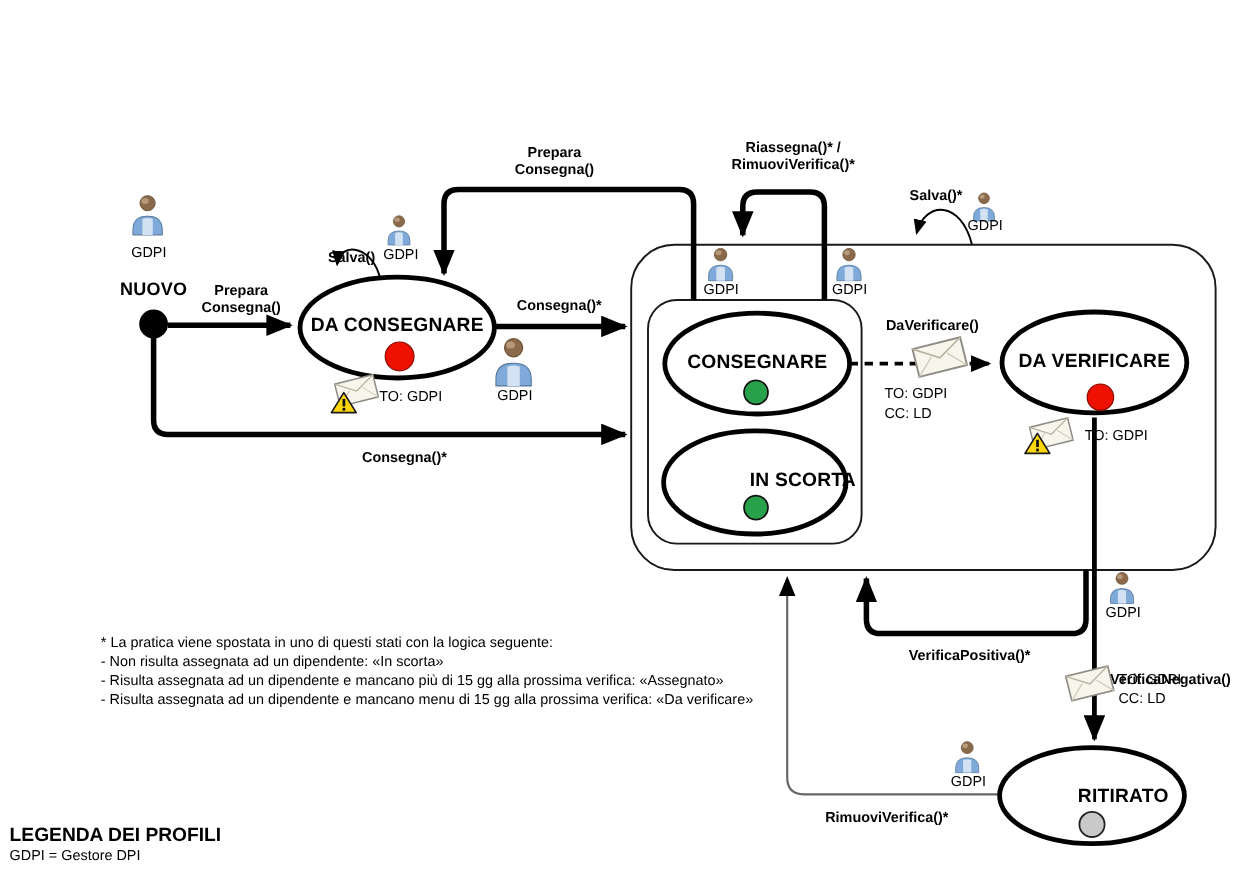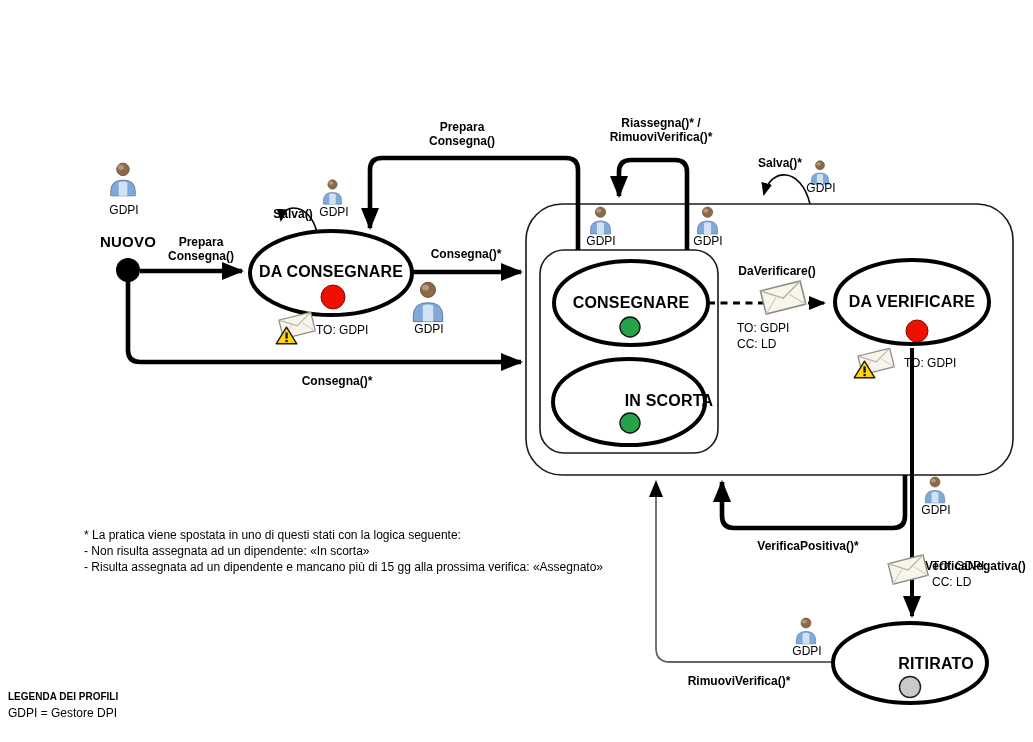--- a/index.html
+++ b/index.html
@@ -10,21 +10,21 @@
   .title-inner{display:inline-block;transform:scaleX(0.8);transform-origin:0 50%;}
   .lbl{position:absolute;font-weight:bold;font-size:12px;line-height:14px;text-align:center;
        transform:translateX(-50%);white-space:nowrap;}
   .lbl.left{transform:none;text-align:left;}
   .state-label{position:absolute;font-weight:bold;font-size:16px;transform:translateX(-50%);
        white-space:nowrap;letter-spacing:0.2px;}
   .state-label.sm{font-size:15px;text-align:center;}
   .cap{position:absolute;font-size:12px;line-height:13px;white-space:nowrap;}
   .cap.ctr{transform:translateX(-50%);}
   .note{position:absolute;font-size:12px;line-height:16px;white-space:nowrap;}
-  .note.b{font-weight:bold;font-size:10px;}
+  .note.b{font-weight:bold;font-size:16px;}
   .ph{position:absolute;}
   .ph svg{width:100%;height:100%;display:block;}
 </style>
 </head>
 <body>
 
 <div class="canvas">
 
 
   <svg class="layer" width="1033" height="742" viewBox="0 0 1033 742">
@@ -231,17 +231,18 @@
           <path d="M4 28 L16 16 M40 28 L28 16" fill="none" stroke="#cfcab6" stroke-width="1"></path>
         </g>
       </svg>
     </div>
   <div class="cap" style="left:932px;top:560px;">TO: GDPI</div>
   <div class="cap" style="left:932px;top:576px;">CC: LD</div>
 
   <div class="note" style="left:84px;top:543px;">- Non risulta assegnata ad un dipendente: «In scorta»</div>
   <div class="note" style="left:84px;top:527px;">* La pratica viene spostata in uno di questi stati con la logica seguente:</div>
   <div class="note" style="left:84px;top:559px;">- Risulta assegnata ad un dipendente e mancano più di 15 gg alla prossima verifica: «Assegnato»</div>
+  <div class="note" style="left:84px;top:575px;">- Risulta assegnata ad un dipendente e mancano menu di 15 gg alla prossima verifica: «Da verificare»</div>
 
   <div class="note b" style="left:8px;top:689px;">LEGENDA DEI PROFILI</div>
   <div class="note" style="left:8px;top:705px;">GDPI = Gestore DPI</div>
 
 </div>
 
 </body></html>

